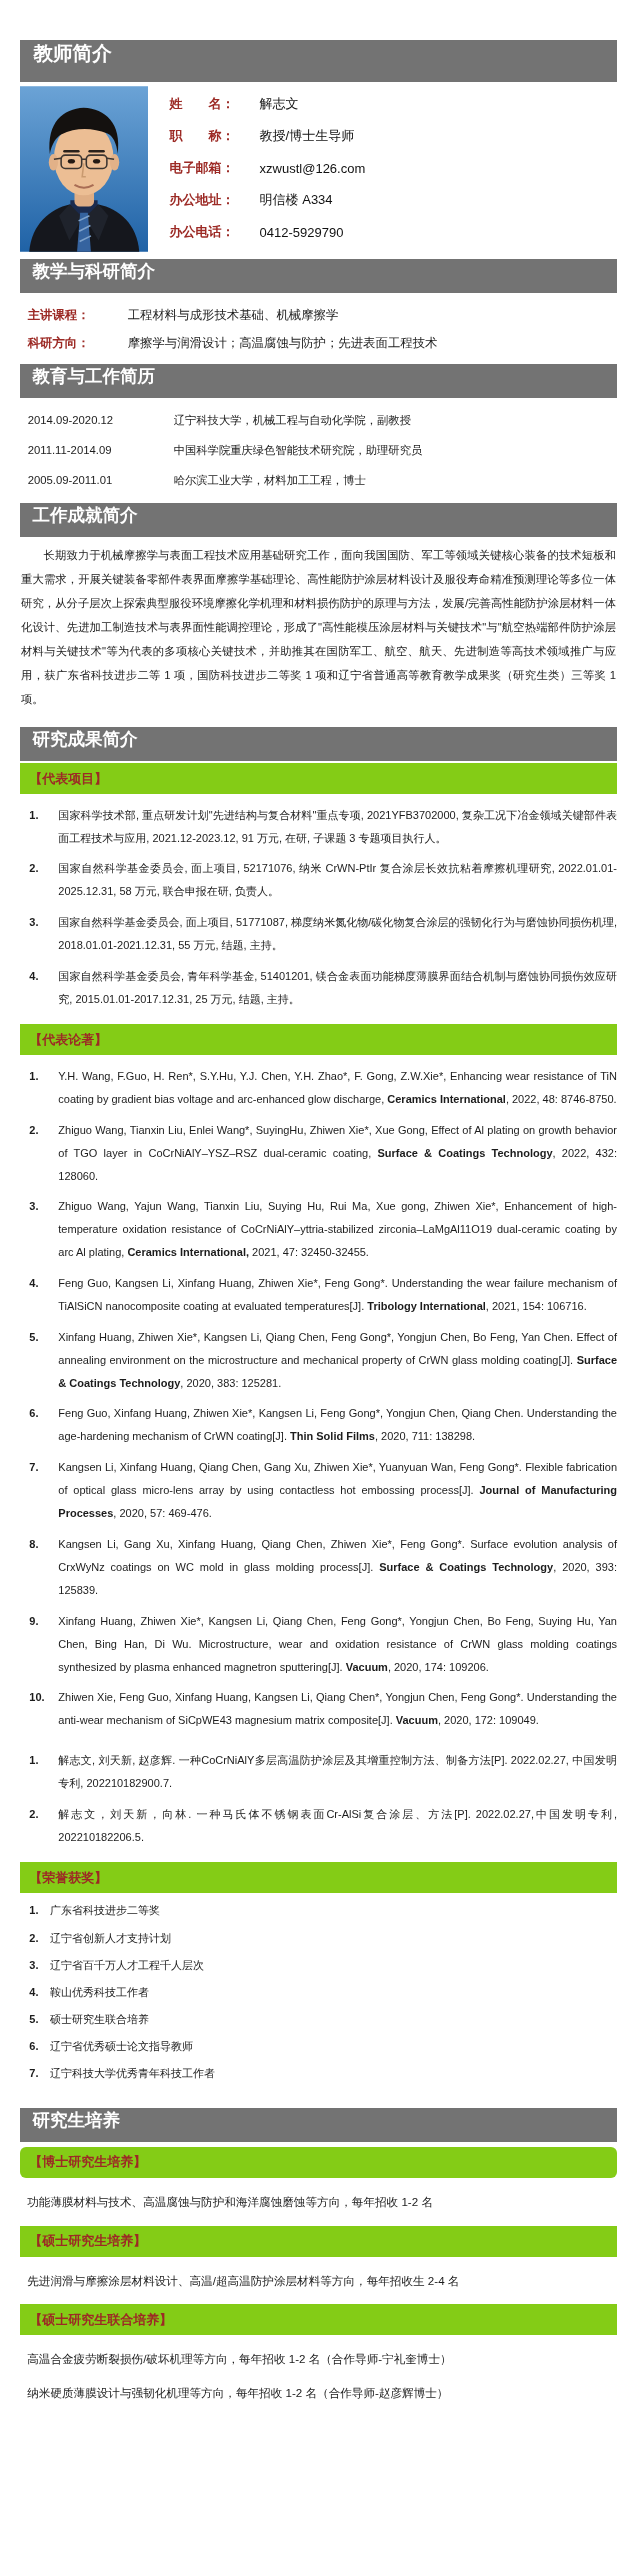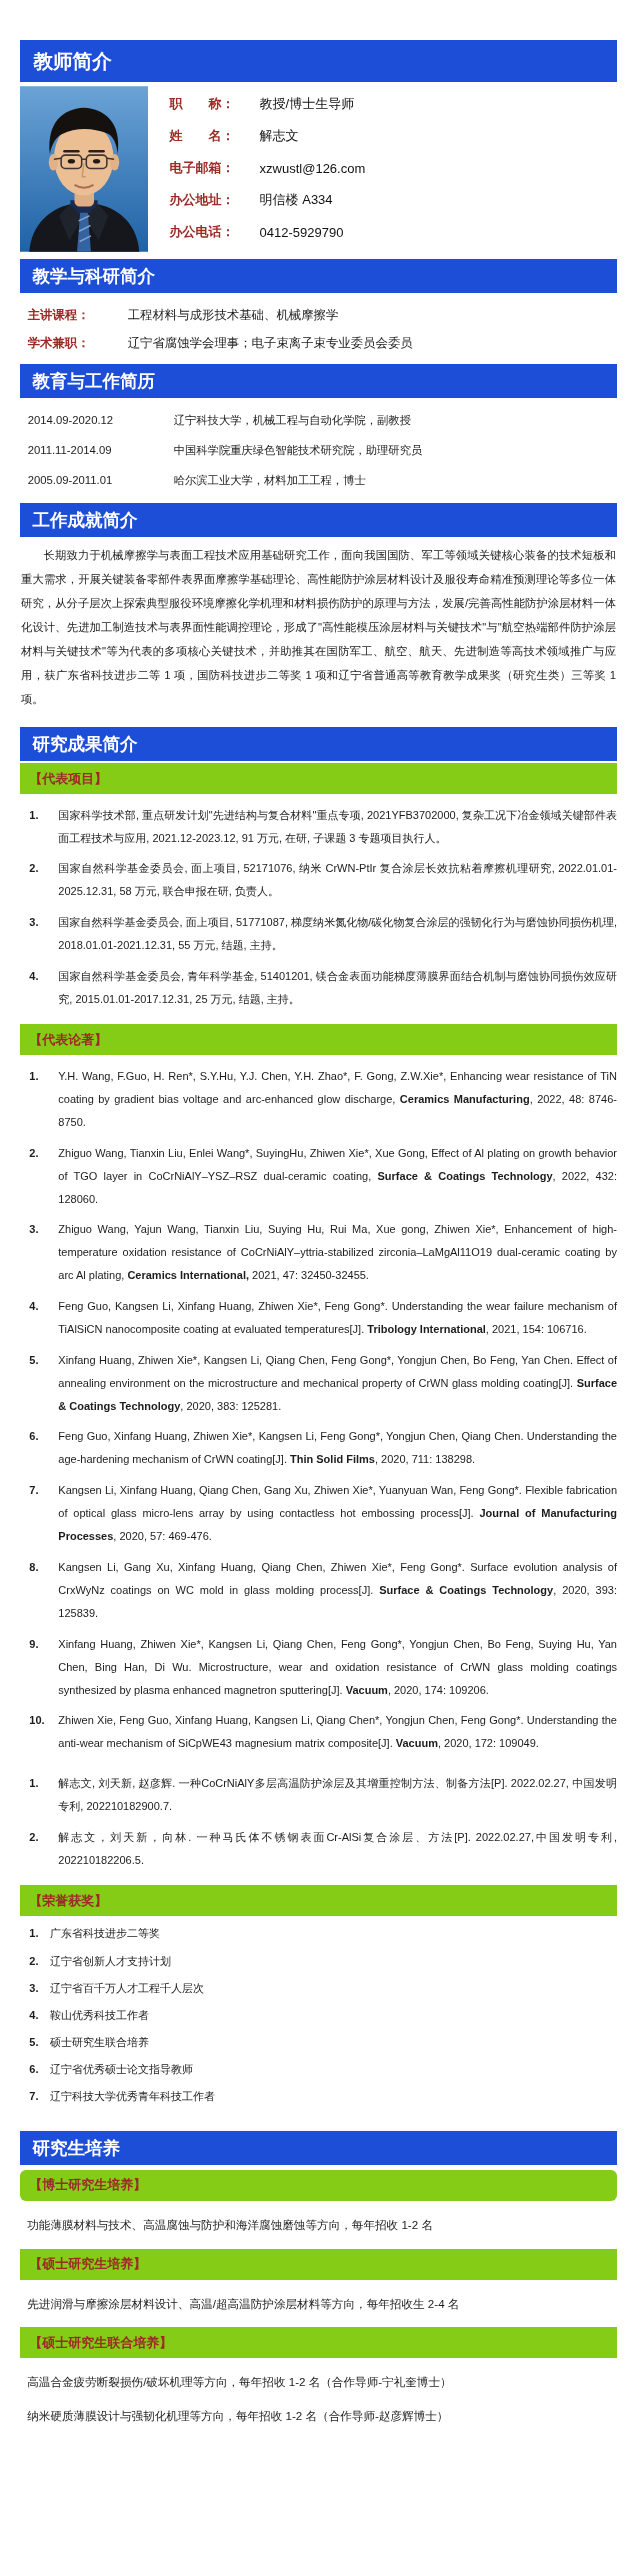--- a/index.html
+++ b/index.html
@@ -2,22 +2,22 @@
 <html style="font-size:8.2px"><head>
 <meta charset="utf-8">
 <style>
   html,body{margin:0;padding:0;}
   body{
     width:630px;height:2666px;overflow:hidden;background:#ffffff;
     font-family:"Liberation Sans","DejaVu Sans",sans-serif;color:#1c1c1c;
   }
   .content{margin:0 13px 0 20px;}
   .blue-bar{
-    background:#1d4ed8;color:#ffffff;font-weight:700;
-    display:flex;align-items:center;
+    background:#737373;color:#ffffff;font-weight:700;
+    display:flex;align-items:flex-start;
   }
   .blue-bar.first{height:42px;font-size:19.6px;padding-left:13.4px;margin-top:40px;}
   .blue-bar.std{height:34px;font-size:17.5px;padding-left:12.4px;}
   .sub-bar{
     background:#84cc16;color:#9c2a25;font-weight:700;font-size:13px;
     height:31px;display:flex;align-items:center;padding-left:9.3px;
   }
   
   .intro{display:flex;padding:3.6px 0 5.2px 0;height:166px;}
   .photo{width:128px;height:166px;flex:none;}
@@ -110,27 +110,27 @@
         <ellipse cx="100" cy="146" rx="7" ry="4.5" fill="#241a14"></ellipse>
         <ellipse cx="149" cy="146" rx="7" ry="4.5" fill="#241a14"></ellipse>
 
         <path d="M124 150 L121 176 L128 176" fill="none" stroke="#c99a6f" stroke-width="3"></path>
         <path d="M106 192 C118 199 131 199 143 192" fill="none" stroke="#a96d54" stroke-width="4"></path>
       </svg>
     </div>
     <div class="fields">
 
         <div class="field-row">
+          <span class="field-label">姓　　名：</span>
+          <span class="field-value">解志文</span>
+        </div>
+
+        <div class="field-row">
           <span class="field-label">职　　称：</span>
           <span class="field-value">教授/博士生导师</span>
-        </div>
-
-        <div class="field-row">
-          <span class="field-label">姓　　名：</span>
-          <span class="field-value">解志文</span>
         </div>
 
         <div class="field-row">
           <span class="field-label">电子邮箱：</span>
           <span class="field-value">xzwustl@126.com</span>
         </div>
 
         <div class="field-row">
           <span class="field-label">办公地址：</span>
           <span class="field-value">明信楼 A334</span>
@@ -146,25 +146,25 @@
   <div class="blue-bar std mt4">
     <span>教学与科研简介</span>
   </div>
   <div class="tr-rows">
 
       <div class="tr-row">
         <span class="tr-label">主讲课程：</span>
         <span class="tr-value">工程材料与成形技术基础、机械摩擦学</span>
       </div>
 
-
       <div class="tr-row">
-        <span class="tr-label">学术兼职：</span>
-        <span class="tr-value">辽宁省腐蚀学会理事；电子束离子束专业委员会委员</span>
-      </div>
+        <span class="tr-label">科研方向：</span>
+        <span class="tr-value">摩擦学与润滑设计；高温腐蚀与防护；先进表面工程技术</span>
+      </div>
+
     </div>
 
   <div class="blue-bar std mt6">
     <span>教育与工作简历</span>
   </div>
   <div class="edu-rows">
 
 
       <div class="edu-row">
         <span class="edu-period">2014.09-2020.12</span>
@@ -217,21 +217,21 @@
       </div>
     </div>
 
   <div class="sub-bar mt12">
     <span>【代表论著】</span>
   </div>
   <div class="num-list">
 
       <div class="item">
         <span class="no">1.</span>
-        <div class="txt"><span>Y.H. Wang, F.Guo, H. Ren*, S.Y.Hu, Y.J. Chen, Y.H. Zhao*, F. Gong, Z.W.Xie*, Enhancing wear resistance of TiN coating by gradient bias voltage and arc-enhanced glow discharge, </span><span class="b">Ceramics Manufacturing</span><span>, 2022, 48: 8746-8750.</span></div>
+        <div class="txt"><span>Y.H. Wang, F.Guo, H. Ren*, S.Y.Hu, Y.J. Chen, Y.H. Zhao*, F. Gong, Z.W.Xie*, Enhancing wear resistance of TiN coating by gradient bias voltage and arc-enhanced glow discharge, </span><span class="b">Ceramics International</span><span>, 2022, 48: 8746-8750.</span></div>
       </div>
 
       <div class="item">
         <span class="no">2.</span>
         <div class="txt"><span>Zhiguo Wang, Tianxin Liu, Enlei Wang*, SuyingHu, Zhiwen Xie*, Xue Gong, Effect of Al plating on growth behavior of TGO layer in CoCrNiAlY–YSZ–RSZ dual-ceramic coating, </span><span class="b">Surface &amp; Coatings Technology</span><span>, 2022, 432: 128060.</span></div>
       </div>
 
       <div class="item">
         <span class="no">3.</span>
         <div class="txt"><span>Zhiguo Wang, Yajun Wang, Tianxin Liu, Suying Hu, Rui Ma, Xue gong, Zhiwen Xie*, Enhancement of high-temperature oxidation resistance of CoCrNiAlY–yttria-stabilized zirconia–LaMgAl11O19 dual-ceramic coating by arc Al plating, </span><span class="b">Ceramics International,</span><span> 2021, 47: 32450-32455.</span></div>

